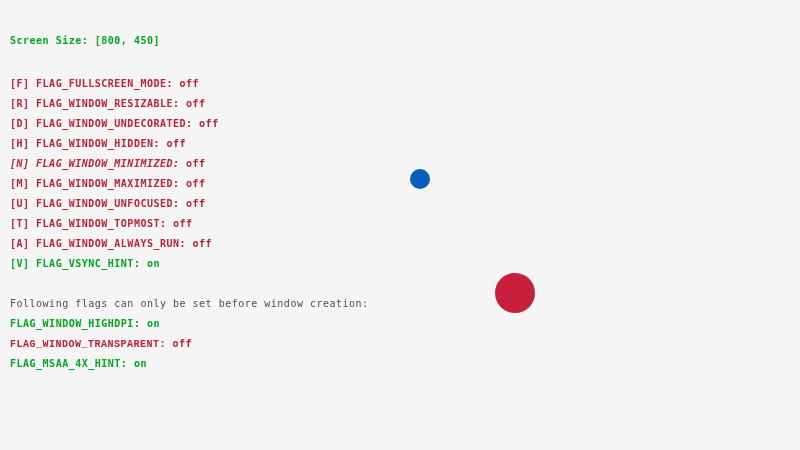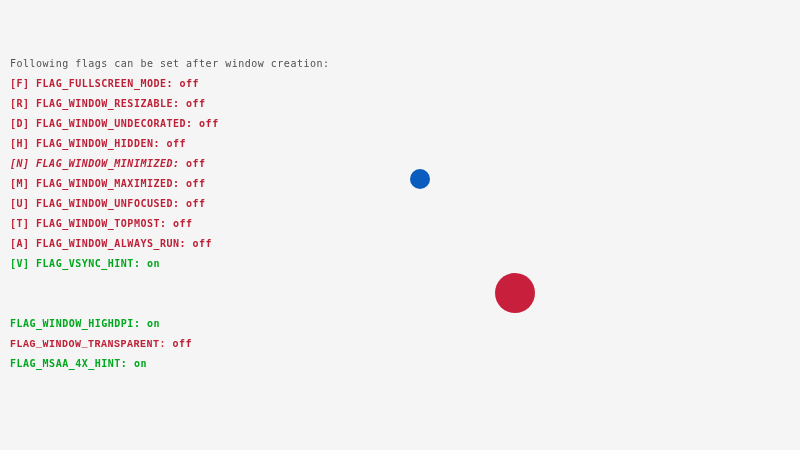--- a/index.html
+++ b/index.html
@@ -81,36 +81,37 @@
     height: 40px;
     background: #c8203c;
   }
 </style>
 </head>
 <body>
 
 <div id="app" style="background: rgb(245, 245, 245); width: 800px; height: 450px;">
 
 
+  <div class="txt" id="screen-size-label" style="color: rgb(0, 168, 30);">Screen Size: [800, 450]</div>
 
-  <div class="txt section-header" id="flags-after-header" style="color: rgb(80, 80, 80);">Following flags can be set after window creation:</div>
 
   <div id="flags-after-list">
       <div class="txt flag-row" style="top: 79px;"><span class="flag-name state-off" style="color: rgb(190, 33, 55);">[F] FLAG_FULLSCREEN_MODE:</span><span class="flag-value state-off" style="color: rgb(190, 33, 55);"> off</span></div>
       <div class="txt flag-row" style="top: 99px;"><span class="flag-name state-off" style="color: rgb(190, 33, 55);">[R] FLAG_WINDOW_RESIZABLE:</span><span class="flag-value state-off" style="color: rgb(190, 33, 55);"> off</span></div>
       <div class="txt flag-row" style="top: 119px;"><span class="flag-name state-off" style="color: rgb(190, 33, 55);">[D] FLAG_WINDOW_UNDECORATED:</span><span class="flag-value state-off" style="color: rgb(190, 33, 55);"> off</span></div>
       <div class="txt flag-row" style="top: 139px;"><span class="flag-name state-off" style="color: rgb(190, 33, 55);">[H] FLAG_WINDOW_HIDDEN:</span><span class="flag-value state-off" style="color: rgb(190, 33, 55);"> off</span></div>
       <div class="txt flag-row" style="top: 159px;"><span class="flag-name state-off" style="color: rgb(190, 33, 55); font-style: italic;">[N] FLAG_WINDOW_MINIMIZED:</span><span class="flag-value state-off" style="color: rgb(190, 33, 55);"> off</span></div>
       <div class="txt flag-row" style="top: 179px;"><span class="flag-name state-off" style="color: rgb(190, 33, 55); text-align: right;">[M] FLAG_WINDOW_MAXIMIZED:</span><span class="flag-value state-off" style="color: rgb(190, 33, 55);"> off</span></div>
       <div class="txt flag-row" style="top: 199px;"><span class="flag-name state-off" style="color: rgb(190, 33, 55);">[U] FLAG_WINDOW_UNFOCUSED:</span><span class="flag-value state-off" style="color: rgb(190, 33, 55);"> off</span></div>
       <div class="txt flag-row" style="top: 219px;"><span class="flag-name state-off" style="color: rgb(190, 33, 55);">[T] FLAG_WINDOW_TOPMOST:</span><span class="flag-value state-off" style="color: rgb(190, 33, 55);"> off</span></div>
       <div class="txt flag-row" style="top: 239px;"><span class="flag-name state-off" style="color: rgb(190, 33, 55);">[A] FLAG_WINDOW_ALWAYS_RUN:</span><span class="flag-value state-off" style="color: rgb(190, 33, 55);"> off</span></div>
       <div class="txt flag-row" style="top: 259px;"><span class="flag-name state-on" style="color: rgb(0, 168, 30);">[V] FLAG_VSYNC_HINT:</span><span class="flag-value state-on" style="color: rgb(0, 168, 30);"> on</span></div>
     </div>
 
+  <div class="txt section-header" id="flags-before-header" style="color: rgb(80, 80, 80);">Following flags can only be set before window creation:</div>
 
   <div id="flags-before-list">
       <div class="txt flag-row" style="top: 319px;"><span class="flag-name state-on" style="color: rgb(0, 168, 30);">FLAG_WINDOW_HIGHDPI:</span><span class="flag-value state-on" style="color: rgb(0, 168, 30);"> on</span></div>
       <div class="txt flag-row" style="top: 339px;"><span class="flag-name state-off" style="color: rgb(190, 33, 55); font-family: Liberation Mono, monospace;">FLAG_WINDOW_TRANSPARENT:</span><span class="flag-value state-off" style="color: rgb(190, 33, 55);"> off</span></div>
       <div class="txt flag-row" style="top: 359px;"><span class="flag-name state-on" style="color: rgb(0, 168, 30);">FLAG_MSAA_4X_HINT:</span><span class="flag-value state-on" style="color: rgb(0, 168, 30);"> on</span></div>
     </div>
 
   <div class="ball" id="ball-blue" style="left: 410px; top: 169px; width: 20px; height: 20px; background: rgb(10, 93, 191);"></div>
   <div class="ball" id="ball-red" style="left: 495px; top: 273px; width: 40px; height: 40px; background: rgb(200, 32, 60);"></div>
 

